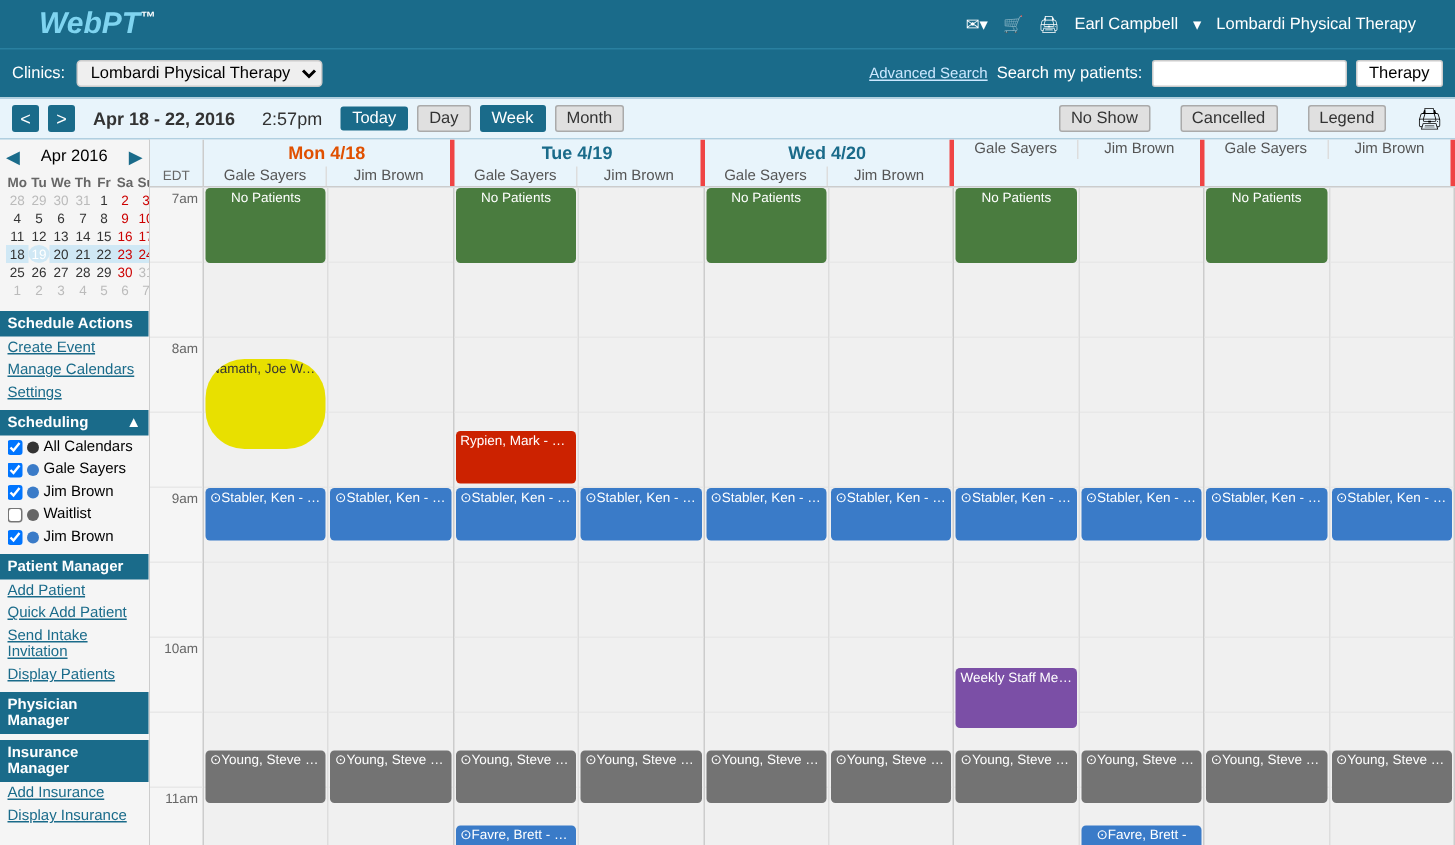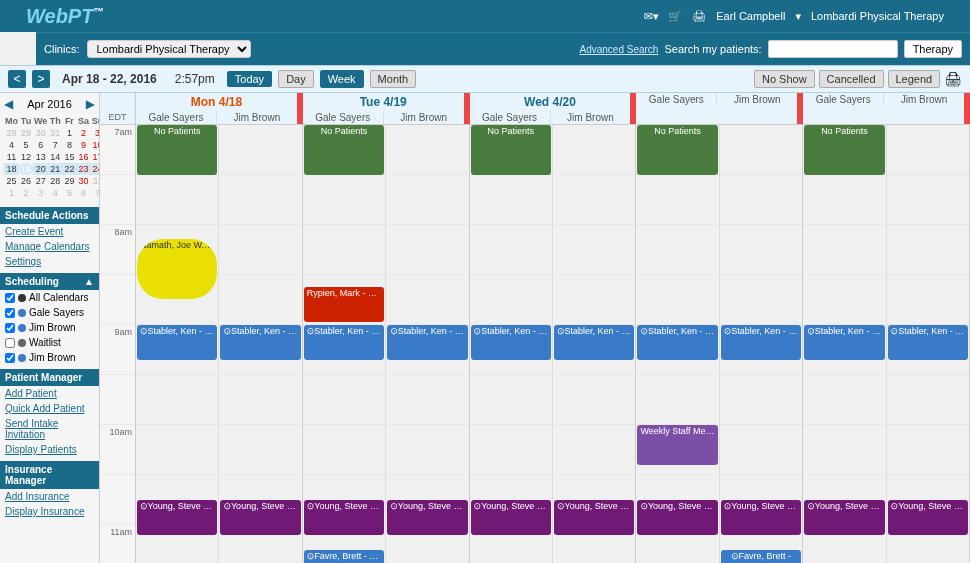--- a/index.html
+++ b/index.html
@@ -20,21 +20,20 @@
 
     
     #clinics-bar {
       background: #1a6b8a;
       border-top: 1px solid #2980a0;
       height: 26px;
       display: flex;
       align-items: center;
       padding: 16px 8px;
       gap: 8px;
-      margin-left: 36px;
     }
     #clinics-bar label { color: white; font-size: 11px; }
     #clinics-bar select { font-size: 11px; padding: 1px 4px; border-radius: 3px; border: 1px solid #ccc; }
     #clinics-bar .search-section { margin-left: auto; display: flex; align-items: center; gap: 6px; }
     #clinics-bar .search-section label { color: white; }
     #clinics-bar .search-section input { font-size: 11px; padding: 2px 4px; border: 1px solid #ccc; border-radius: 2px; width: 130px; }
     #clinics-bar .search-section button { font-size: 11px; padding: 2px 8px; background: #fff; border: 1px solid #ccc; border-radius: 2px; cursor: pointer; }
     #advanced-search { color: #cce8ff; font-size: 10px; text-decoration: underline; cursor: pointer; margin-left: 4px; }
 
     
@@ -47,21 +46,21 @@
       align-items: center;
       padding: 0 8px;
       gap: 6px;
     }
     #cal-nav .nav-btn { background: #1a6b8a; color: white; border: none; cursor: pointer; width: 18px; height: 18px; font-size: 12px; display: flex; align-items: center; justify-content: center; border-radius: 2px; }
     #date-range { font-size: 12px; color: #333; font-weight: bold; margin: 0 6px; }
     #time-display { font-size: 12px; color: #333; margin: 0 6px; }
     #today-btn { background: #1a6b8a; color: white; border: none; cursor: pointer; padding: 2px 8px; border-radius: 2px; font-size: 11px; }
     .view-btn { background: #e0e0e0; color: #333; border: 1px solid #aaa; cursor: pointer; padding: 2px 7px; border-radius: 2px; font-size: 11px; }
     .view-btn.active { background: #1a6b8a; color: white; border-color: #1a6b8a; }
-    #right-btns { margin-left: auto; display: flex; gap: 4px; align-items: center; }
+    #right-btns { margin-left: auto; display: flex; gap: 20px; align-items: center; }
     .util-btn { background: #e0e0e0; color: #333; border: 1px solid #aaa; cursor: pointer; padding: 2px 7px; border-radius: 2px; font-size: 11px; }
 
     
     #main-layout { display: flex; height: calc(563px - 32px - 26px - 28px); }
 
     
     #sidebar {
       width: 100px;
       background: #f5f5f5;
       border-right: 1px solid #ccc;
@@ -113,21 +112,21 @@
     .cal-checkbox-item { display: flex; align-items: center; gap: 3px; padding: 2px 5px; font-size: 10px; }
     .cal-checkbox-item input { margin: 0; width: 10px; height: 10px; }
     .cal-dot { width: 8px; height: 8px; border-radius: 50%; flex-shrink: 0; }
 
     
     #calendar-area { flex: 1; overflow: hidden; display: flex; flex-direction: column; }
 
     
     #day-headers { display: flex; border-bottom: 1px solid #ccc; background: #e8f4fb; flex-shrink: 0; }
     #edt-col { width: 36px; flex-shrink: 0; border-right: 1px solid #ccc; background: #e8f4fb; display: flex; align-items: flex-end; justify-content: center; padding-bottom: 2px; font-size: 9px; color: #666; }
-    .day-col-header { flex: 1; border-right: 6px solid #ef4444; }
+    .day-col-header { flex: 1; border-right: 3px solid #ef4444; }
     .day-name { text-align: center; font-size: 12px; font-weight: bold; color: #1a6b8a; padding: 2px 0; }
     .day-name.today-header { color: #e05000; }
     .provider-headers { display: flex; }
     .provider-header { flex: 1; text-align: center; font-size: 10px; color: #555; border-left: 1px solid #ddd; padding: 1px 0; overflow: hidden; white-space: nowrap; text-overflow: ellipsis; }
     .provider-header:first-child { border-left: none; }
 
     
     #time-grid { display: flex; flex: 1; overflow-y: auto; text-align: center; }
     #time-labels { width: 36px; flex-shrink: 0; background: #f5f5f5; border-right: 1px solid #ccc; }
     .time-label { height: 50px; display: flex; align-items: flex-start; justify-content: flex-end; padding-right: 3px; padding-top: 2px; font-size: 9px; color: #666; border-bottom: 1px solid #e8e8e8; }
@@ -148,22 +147,22 @@
       overflow: hidden;
       white-space: nowrap;
       text-overflow: ellipsis;
       cursor: pointer;
       z-index: 2;
     }
     .event-green { background: #4a7c3f; color: white; }
     .event-blue { background: #3a7bc8; color: white; }
     .event-yellow { background: #e8e000; color: #333; }
     .event-red { background: #cc2200; color: white; }
-    .event-purple { background: #7b4fa6; color: white; }
-    .event-teal { background: #701a75; color: white; }
+    .event-purple { background: #7b4fa6; color: white; margin-top: 20px; }
+    .event-teal { background: #737373; color: white; }
   </style>
 </head>
 <body>
 
 <div id="topbar">
   <div id="logo">
     <span>Web<span>PT</span></span><sup style="font-size:10px;color:white;">™</sup>
   </div>
   <div id="topbar-right">
     <span style="cursor:pointer;">✉▾</span>
@@ -326,20 +325,21 @@
       </div>
 
     <div class="sidebar-section-title">Patient Manager</div>
     <div id="patient-links">
         <a class="sidebar-link">Add Patient</a>
         <a class="sidebar-link">Quick Add Patient</a>
         <a class="sidebar-link">Send Intake Invitation</a>
         <a class="sidebar-link">Display Patients</a>
       </div>
 
+    <div class="sidebar-section-title">Physician Manager</div>
 
     <div class="sidebar-section-title">Insurance Manager</div>
     <div id="insurance-links">
         <a class="sidebar-link">Add Insurance</a>
         <a class="sidebar-link">Display Insurance</a>
       </div>
 
   </div>
 
   <div id="calendar-area">

